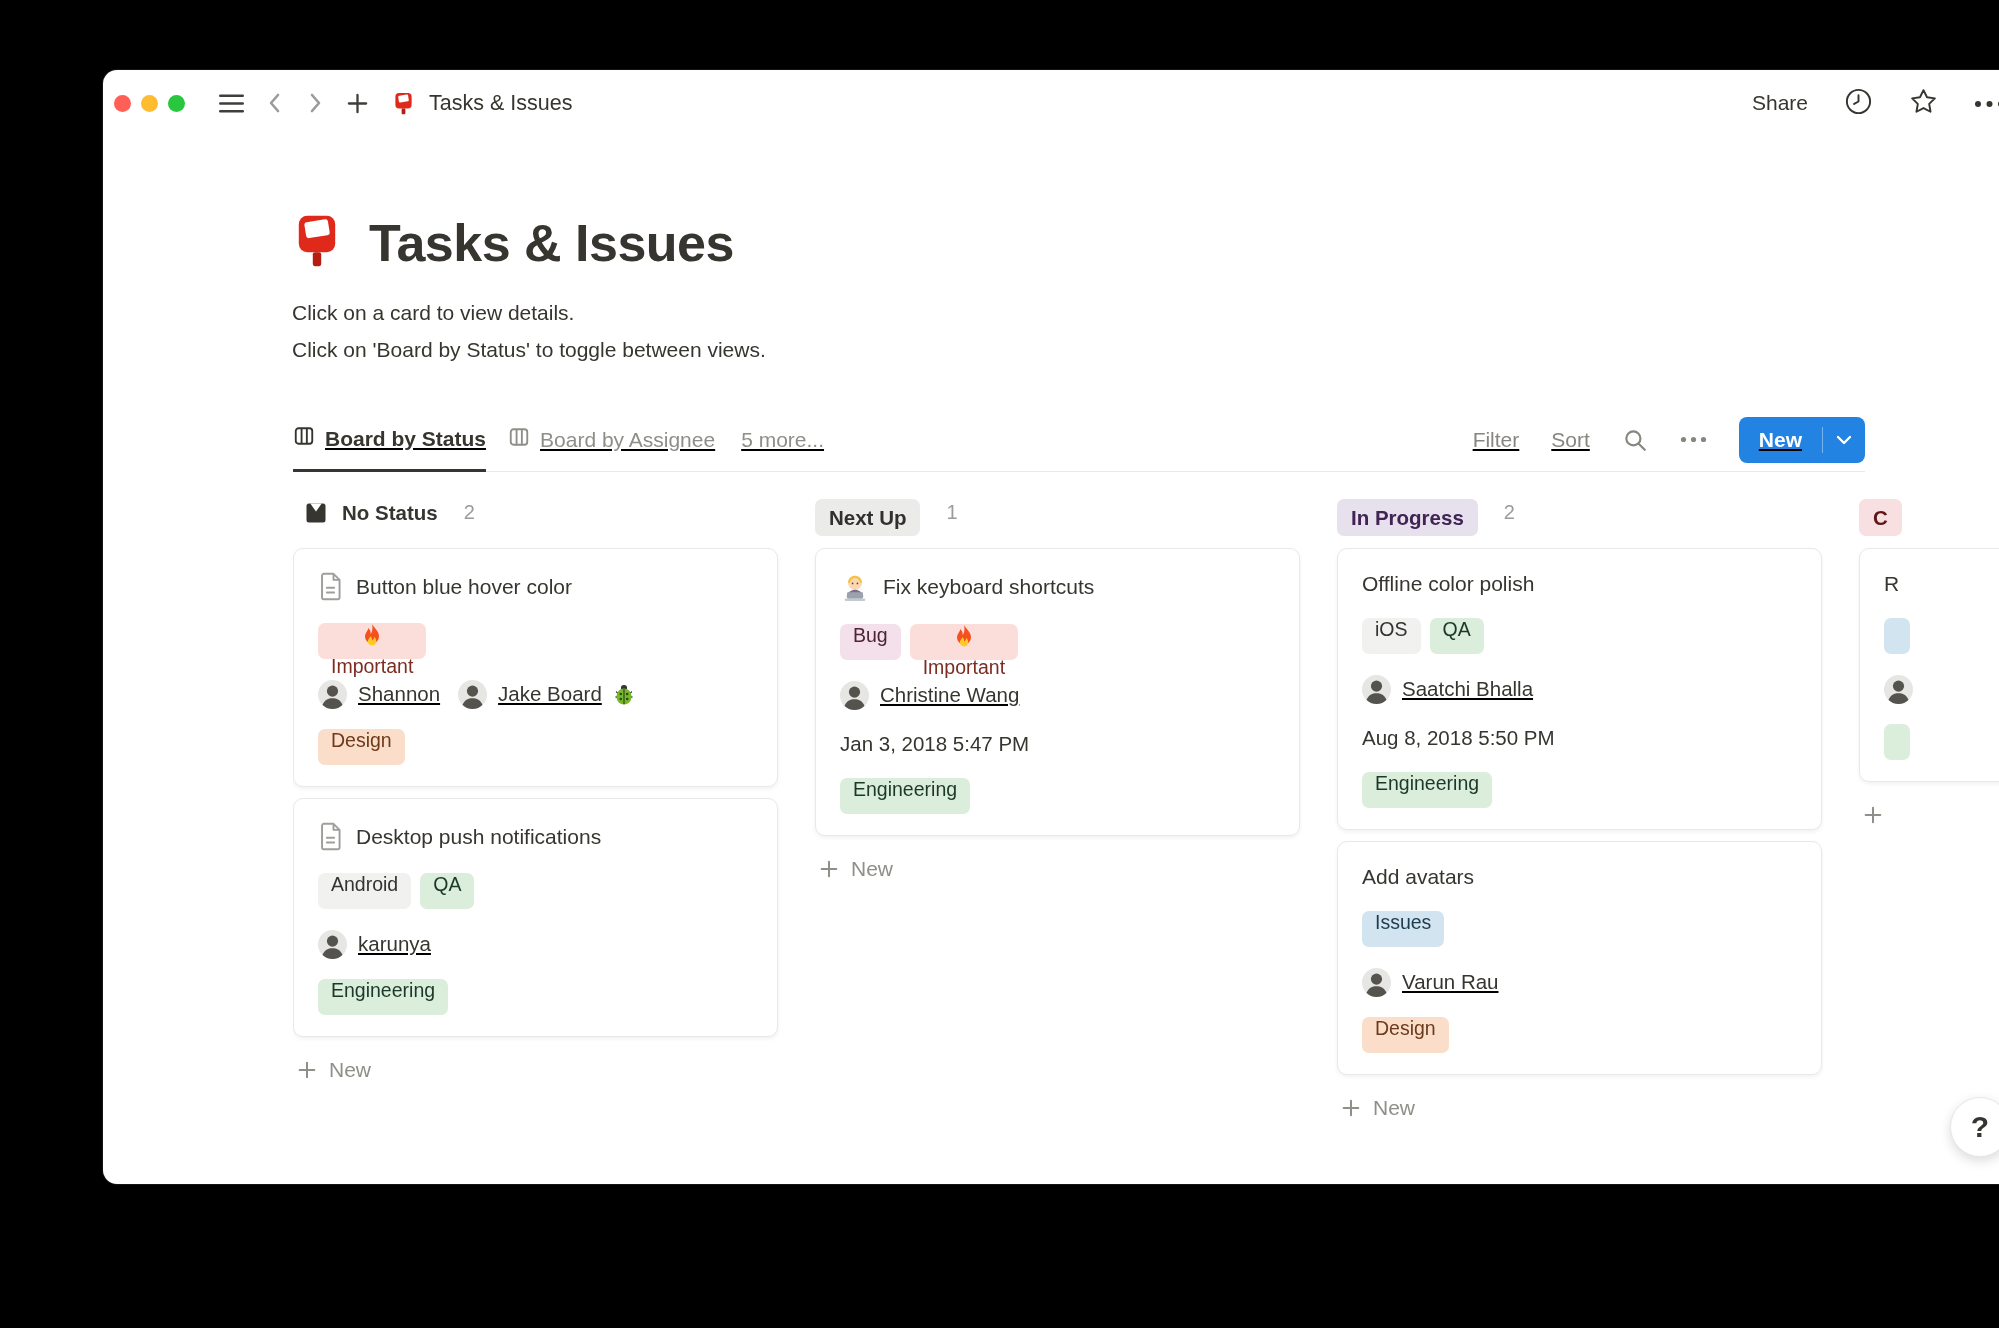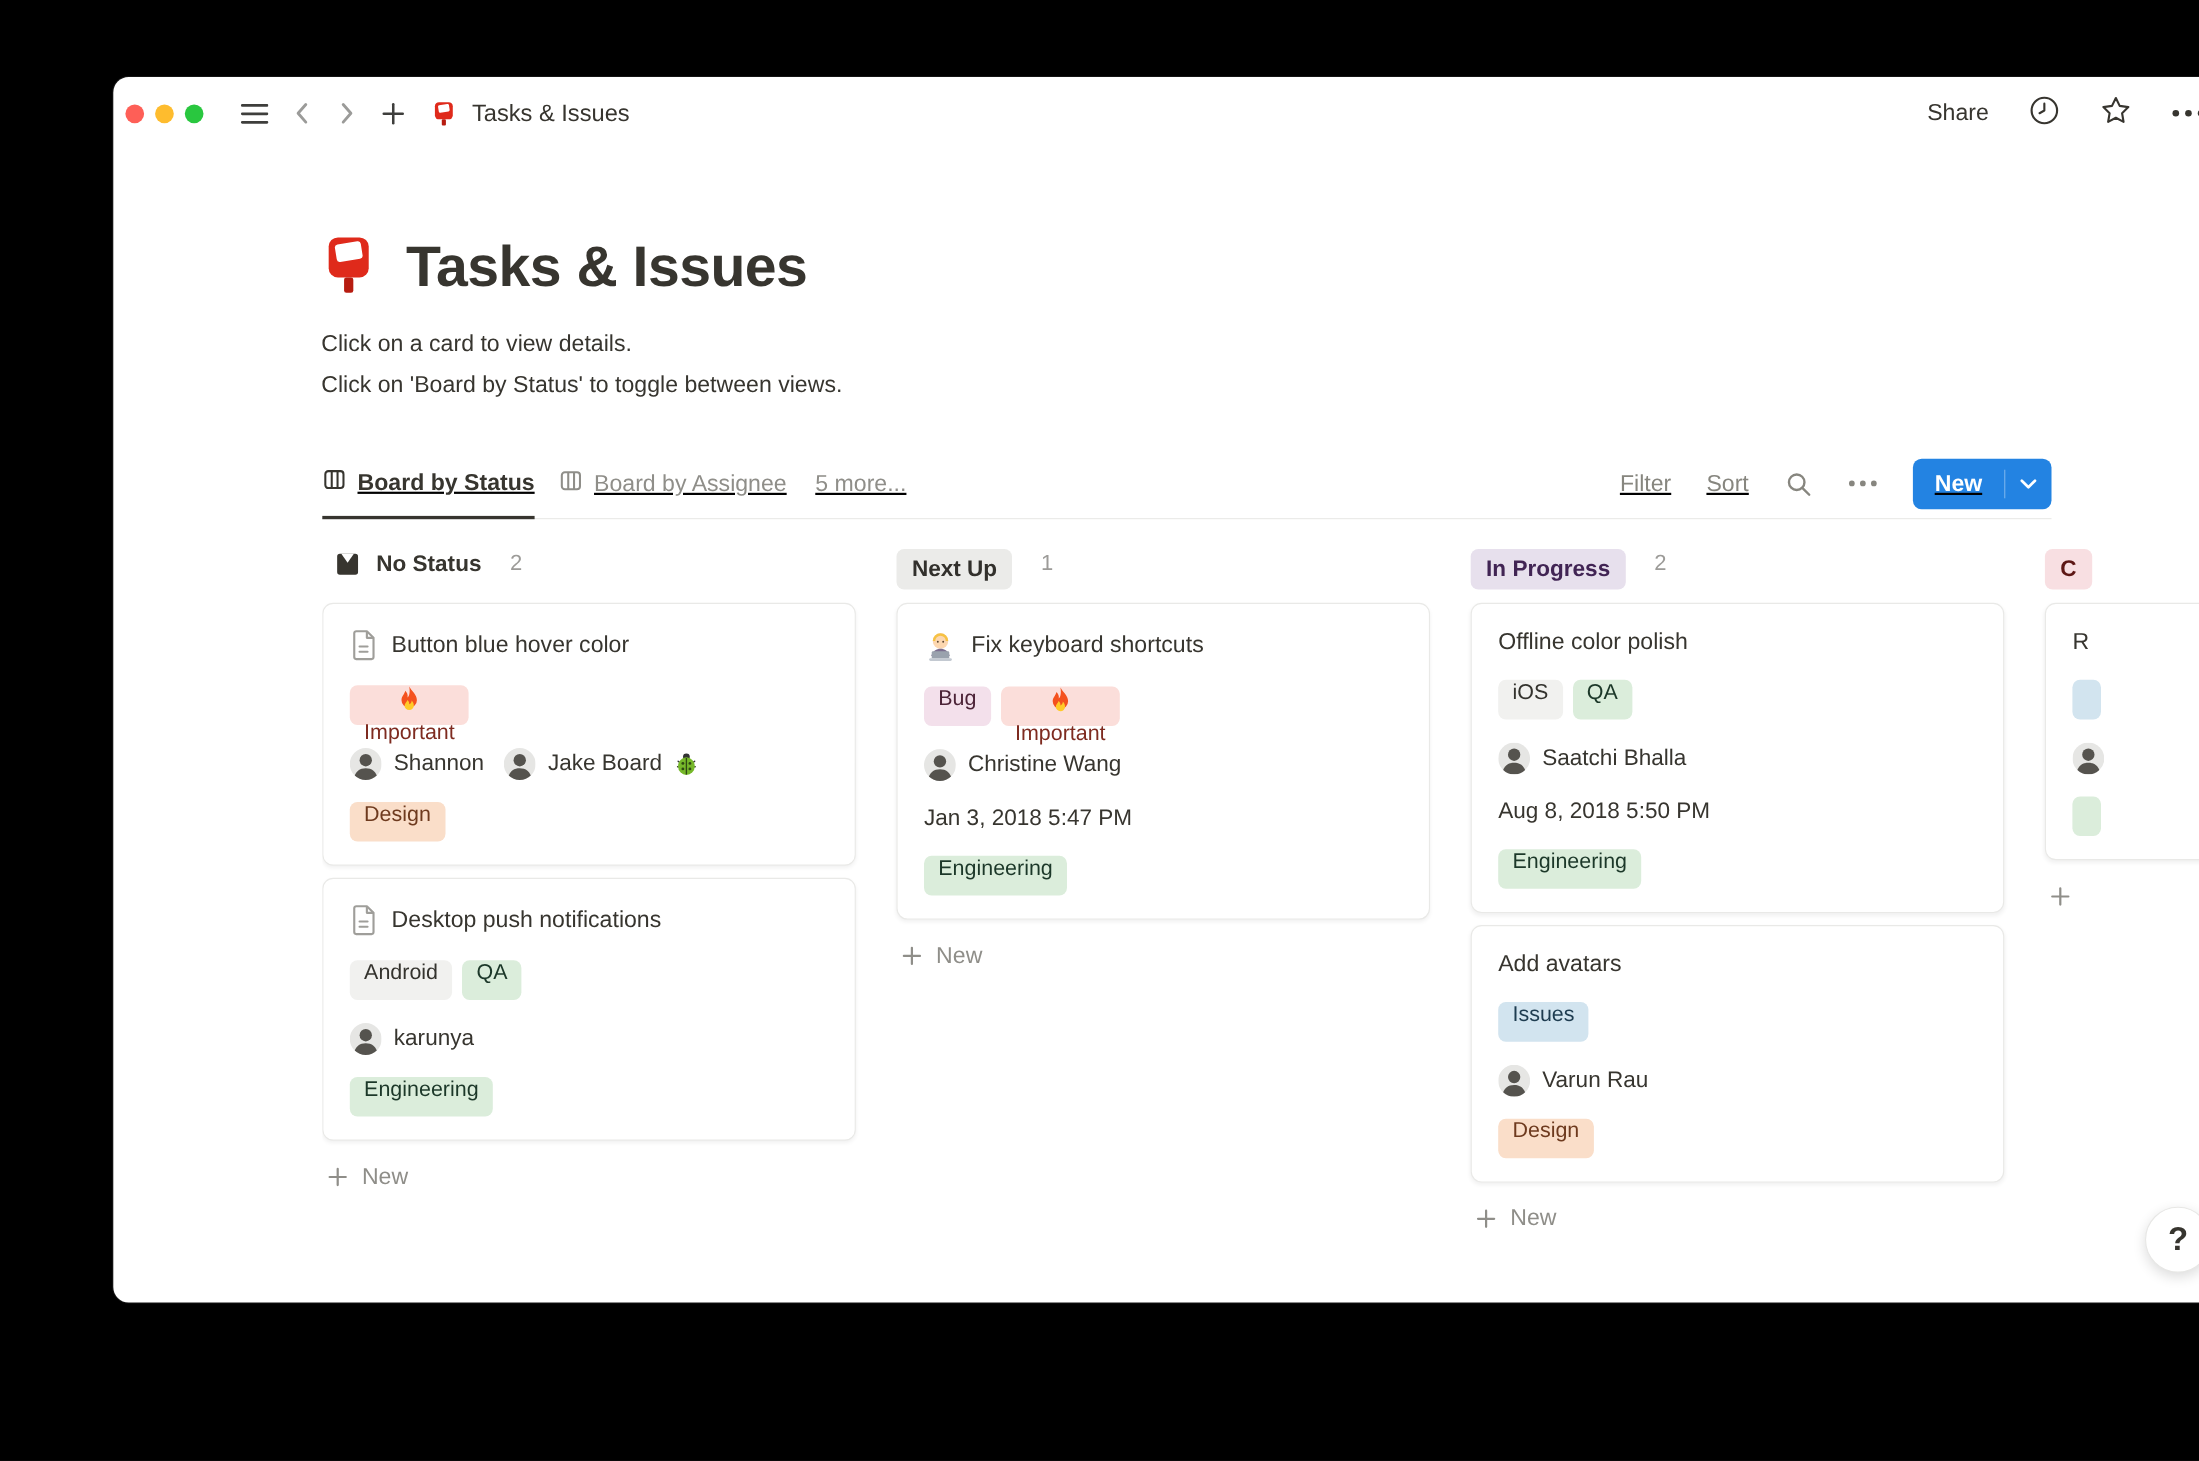--- a/index.html
+++ b/index.html
@@ -48,21 +48,21 @@
     font-size:20.5px;font-weight:600;margin-top:10px;}
   .col-count{margin-left:26px;font-size:20px;color:#9C9B98;}
   .card{background:#fff;border:1px solid #E9E9E7;border-radius:10px;box-shadow:0 2px 4px rgba(15,15,15,.06);
     padding:23px 24px 21px;margin-bottom:11px;}
   .card-title{display:flex;align-items:center;gap:13px;font-size:21px;font-weight:500;color:#37352F;margin-bottom:22px;}
   .row{margin-bottom:20px;}
   .row:last-child{margin-bottom:0;}
   .tags{display:flex;gap:9px;}
   .tag{height:36px;border-radius:7px;padding:0 13px;display:inline-flex;align-items:center;gap:8px;
     font-size:19.5px;font-weight:500;white-space:nowrap;flex-direction:column;}
-  .people{display:flex;align-items:center;gap:18px;height:30px;}
+  .people{display:flex;align-items:center;gap:18px;height:30px;text-decoration:underline;}
   .person{display:flex;align-items:center;gap:11px;font-size:20.5px;color:#37352F;white-space:nowrap;}
   .avatar{width:29px;height:29px;border-radius:50%;overflow:hidden;flex:none;display:block;}
   .date{font-size:20.5px;color:#37352F;height:28px;display:flex;align-items:center;}
   .new-row{display:flex;align-items:center;gap:11px;color:#8F8E89;font-size:21px;height:34px;margin-top:16px;padding-left:3px;cursor:pointer;}
 
   .help{position:absolute;right:31px;bottom:27px;width:60px;height:60px;border-radius:50%;background:#fff;
     border:1px solid #E7E7E5;box-shadow:0 4px 12px rgba(0,0,0,.14);display:flex;align-items:center;justify-content:center;
     font-size:30px;font-weight:600;color:#37352F;z-index:5;}
 </style>
 </head>

